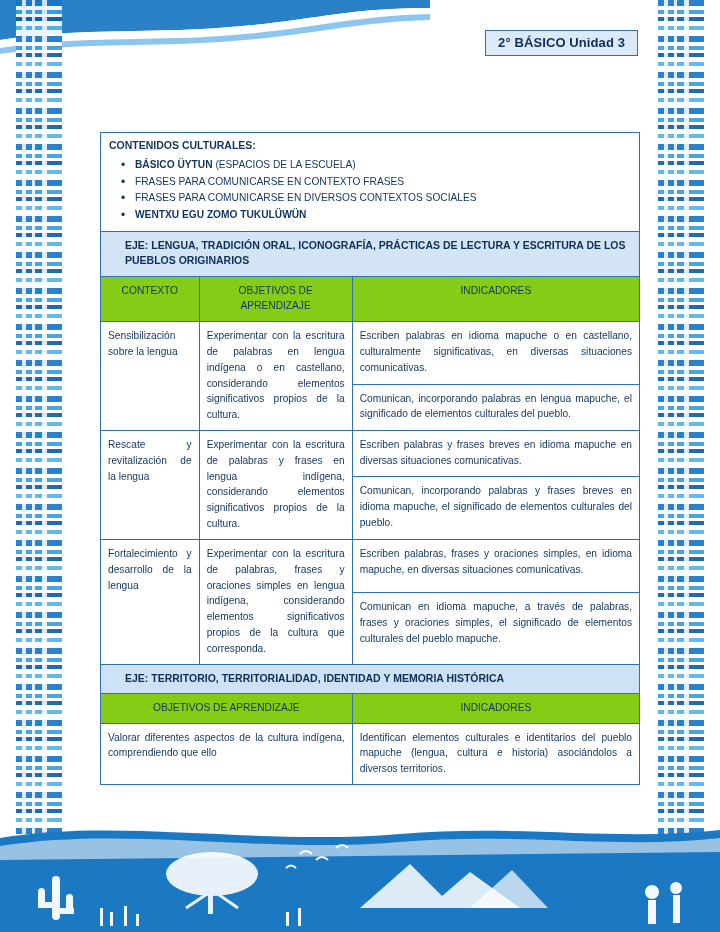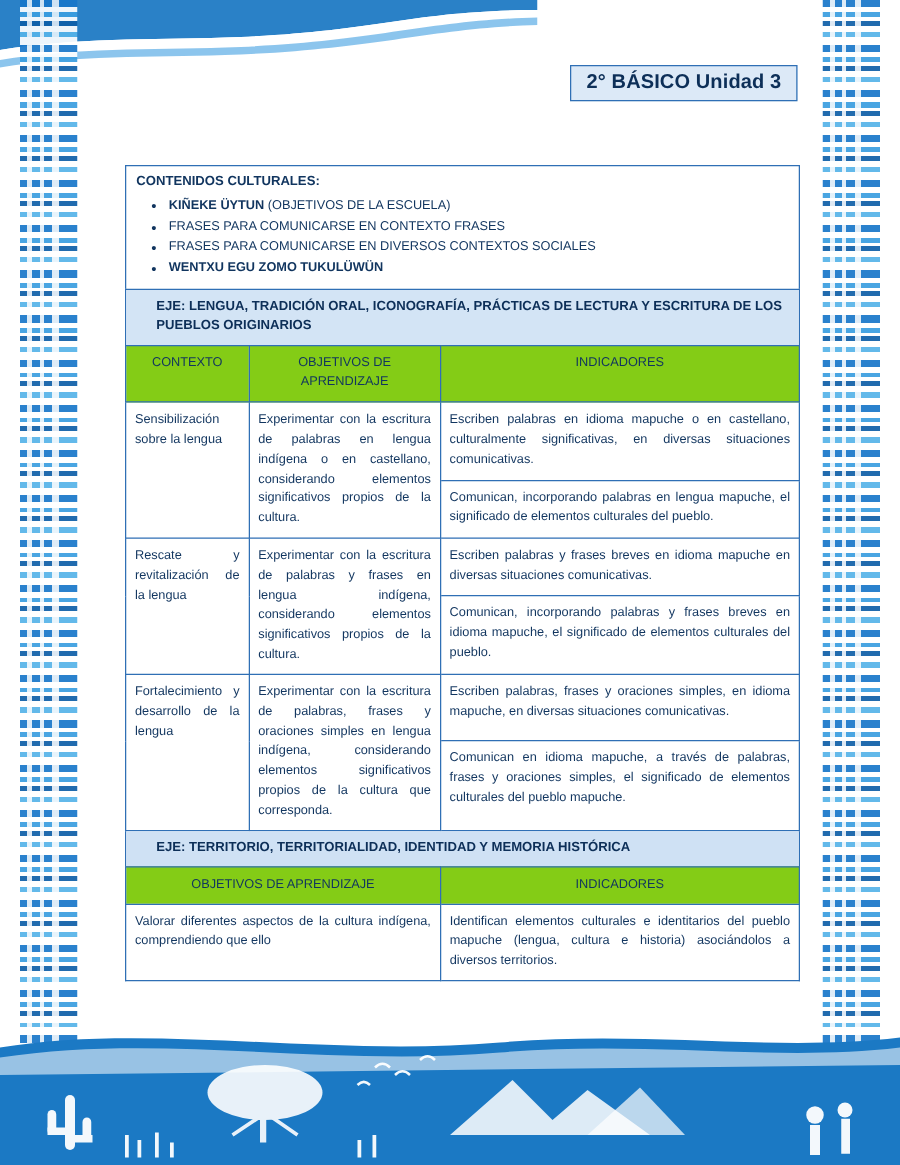--- a/index.html
+++ b/index.html
@@ -62,25 +62,25 @@
   
   .top-swoosh {
     position: absolute;
     left: 0; top: 0;
     width: 430px; height: 72px;
   }
 
   
   .header-badge {
     position: absolute;
-    right: 82px; top: 52px;
+    right: 82px; top: 30px;
     background: #dce9f7;
     border: 1px solid #2f6fb5;
     color: #0d2f58;
-    font-size: 16px;
+    font-size: 13px;
     font-weight: bold;
     padding: 4px 12px 5px 12px;
     letter-spacing: .1px;
   }
 
   
   .bottom-band {
     position: absolute;
     left: 0; right: 0; bottom: 0; height: 120px;
   }
@@ -179,21 +179,21 @@
     <div class="ribbon-inner"></div>
   </div>
 
   <div class="content">
 
     <div class="box">
       <div class="culturales">
         <div class="heading">CONTENIDOS CULTURALES:</div>
         <ul class="bullets">
           <li>
-            <b>KIÑEKE ÜYTUN</b><span> (OBJETIVOS DE LA ESCUELA)</span>
+            <b>BÁSICO ÜYTUN</b><span> (ESPACIOS DE LA ESCUELA)</span>
           </li>
           <li>
             <b></b><span>FRASES PARA COMUNICARSE EN CONTEXTO FRASES</span>
           </li>
           <li>
             <b></b><span>FRASES PARA COMUNICARSE EN DIVERSOS CONTEXTOS SOCIALES</span>
           </li>
           <li>
             <b>WENTXU EGU ZOMO TUKULÜWÜN</b><span></span>
           </li>

